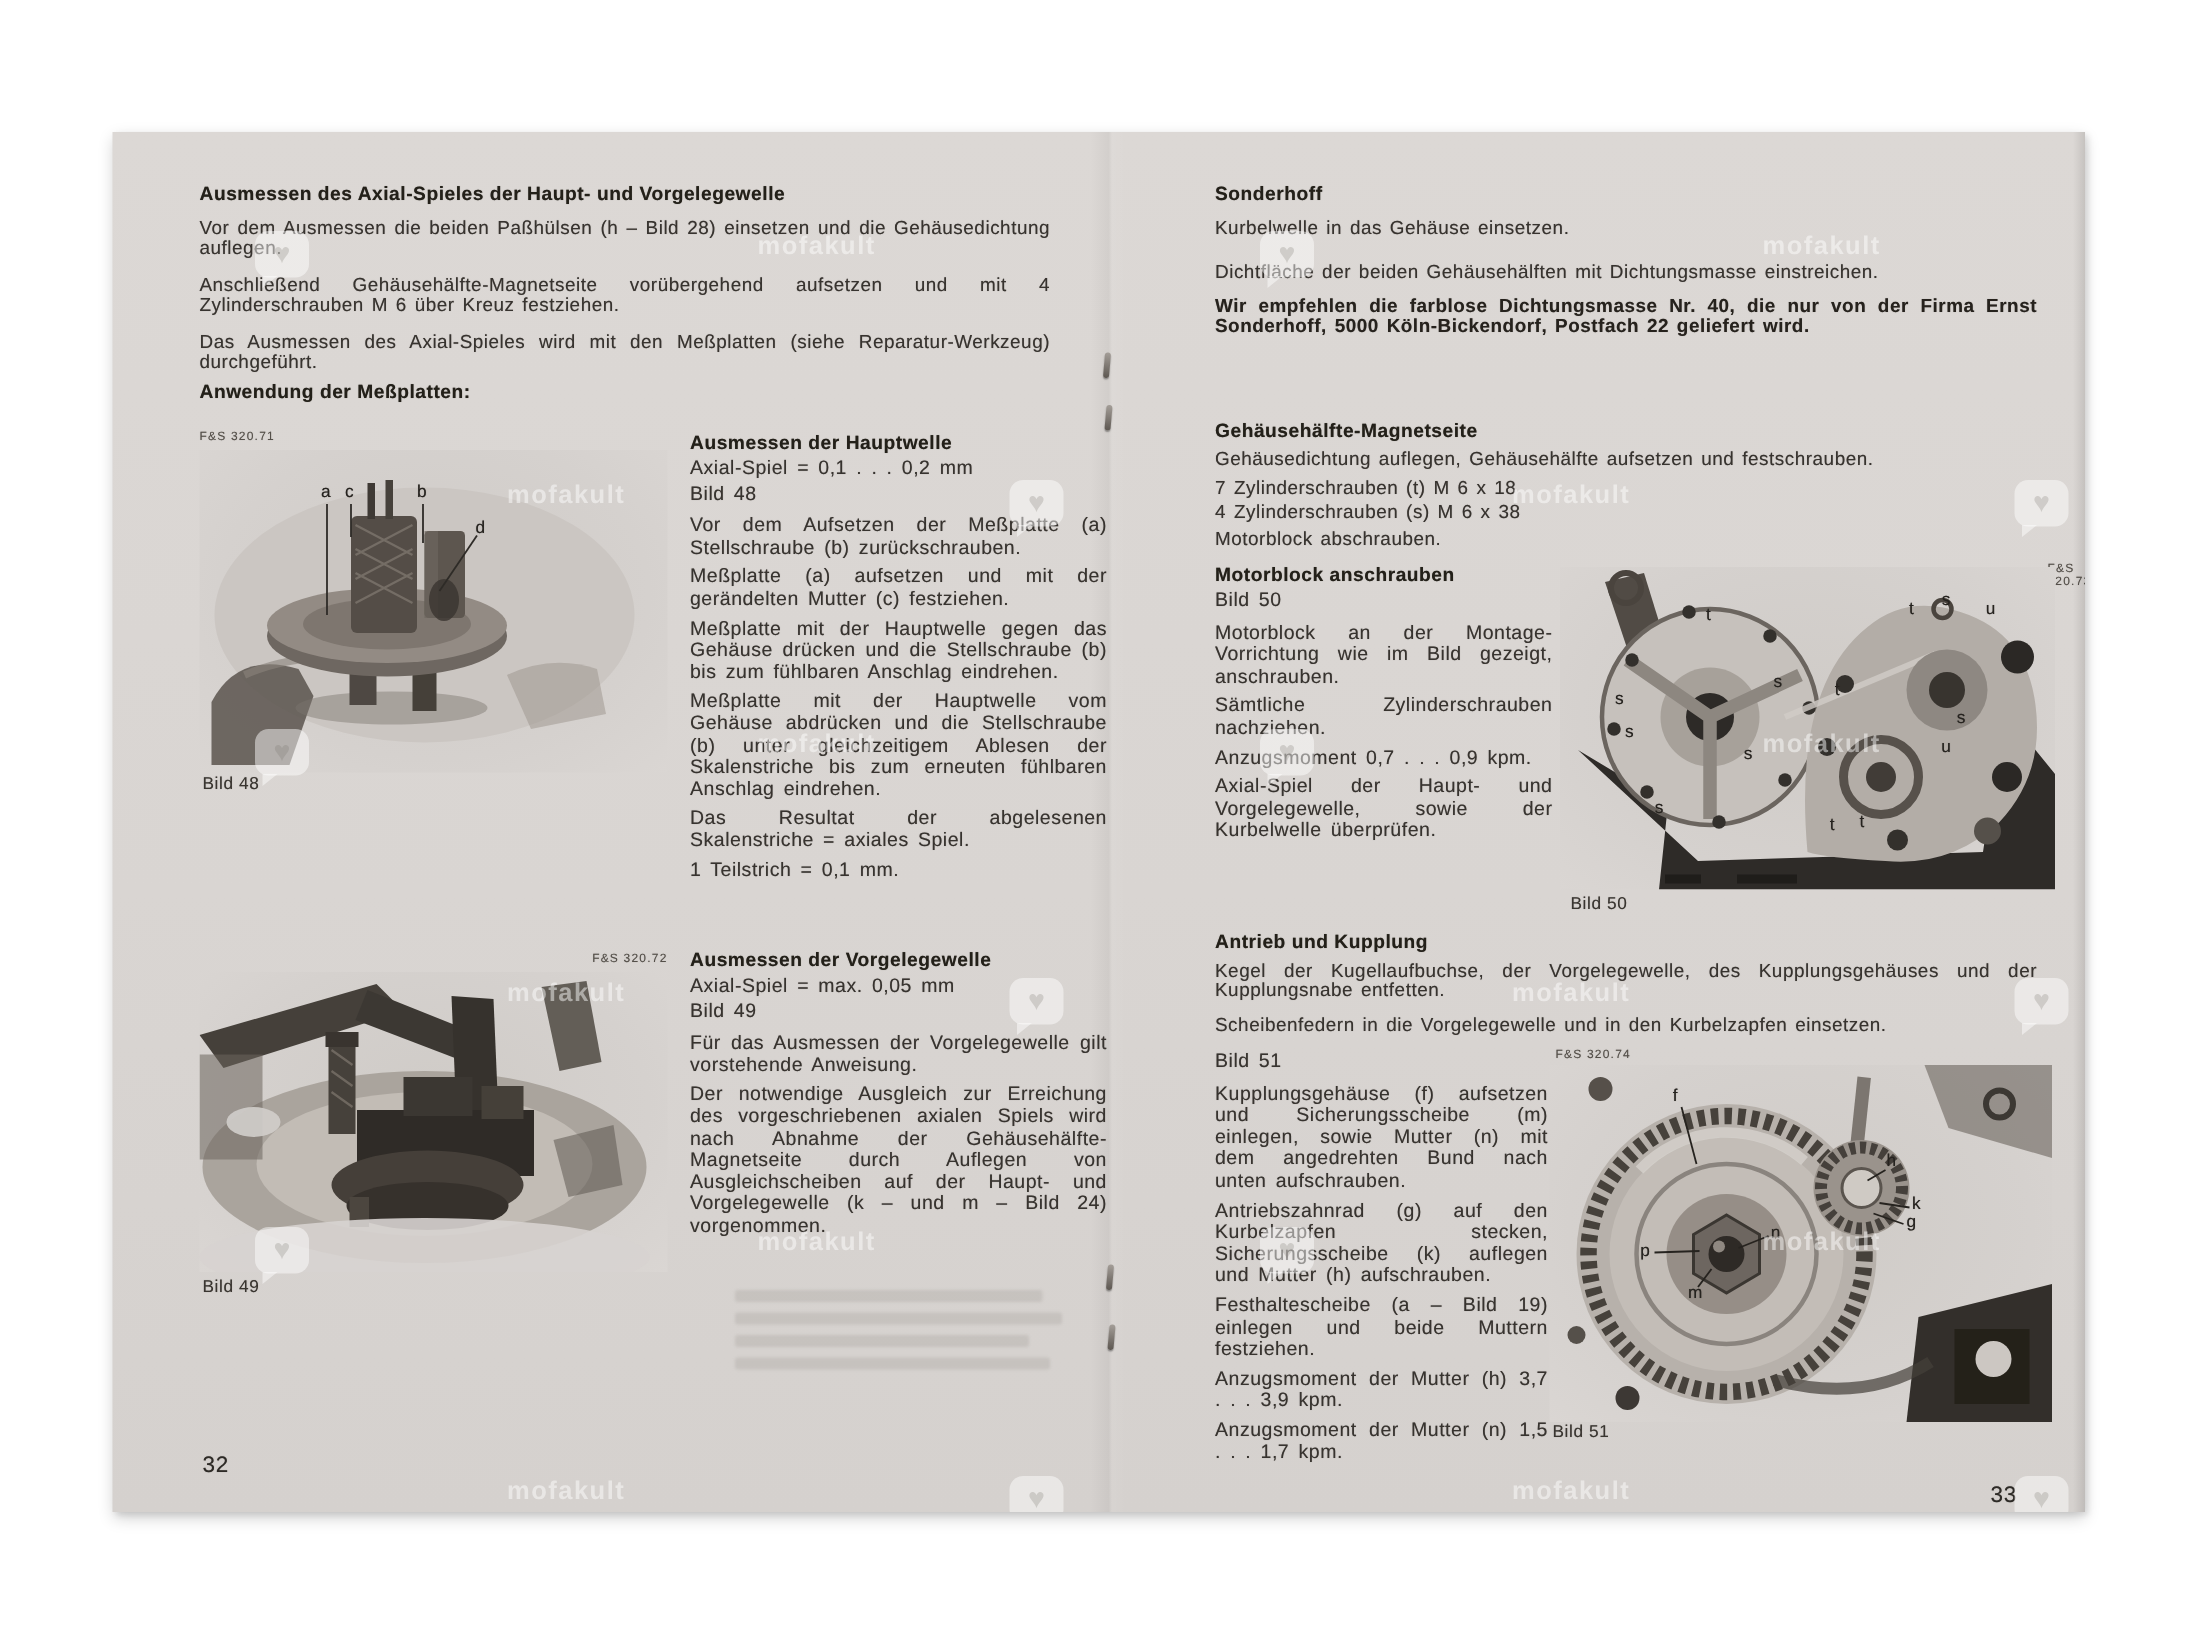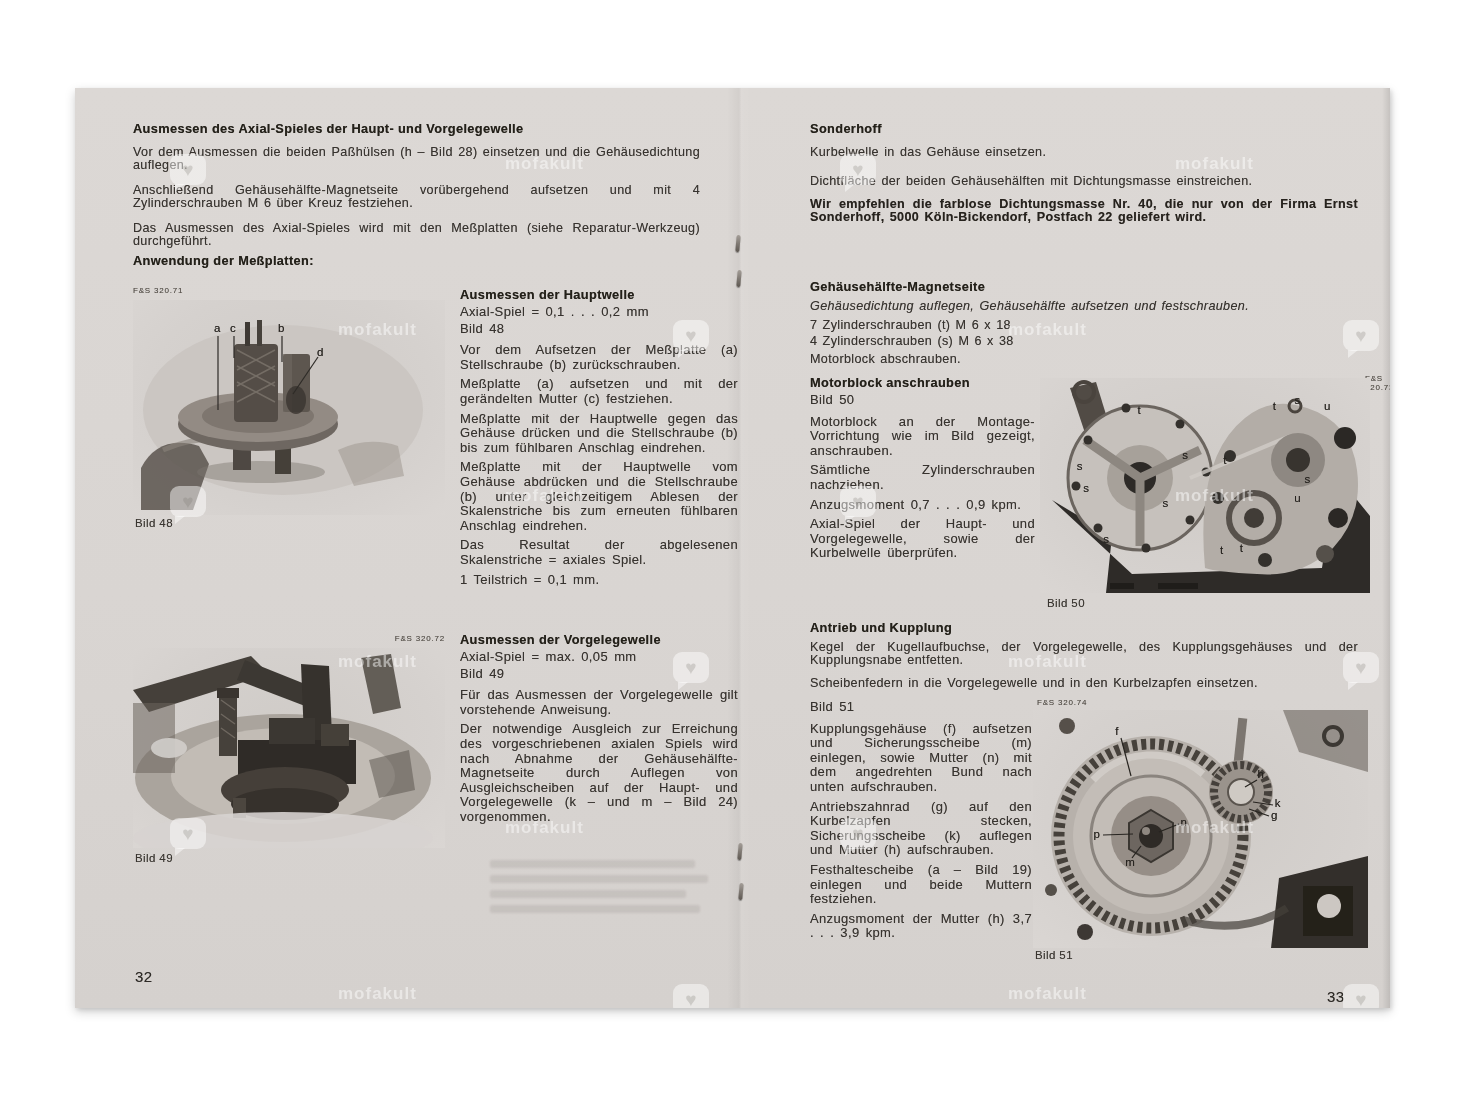--- a/index.html
+++ b/index.html
@@ -194,21 +194,21 @@
     <p class="h">Sonderhoff</p>
   </div>
   <div class="blk" style="left:735px;top:58px;width:548px;">
     <p class="t nj" style="margin-bottom:16px;">Kurbelwelle in das Gehäuse einsetzen.</p>
     <p class="t nj" style="margin-bottom:9px;">Dichtfläche der beiden Gehäusehälften mit Dichtungsmasse einstreichen.</p>
     <p class="t" style="font-weight:bold;color:#26221d;">Wir empfehlen die farblose Dichtungsmasse Nr. 40, die nur von der Firma Ernst Sonderhoff, 5000 Köln-Bickendorf, Postfach 22 geliefert wird.</p>
   </div>
 
   <div class="blk" style="left:735px;top:192px;width:548px;">
     <p class="h">Gehäusehälfte-Magnetseite</p>
-    <p class="t nj" style="margin-bottom:6px;font-style:italic;">Gehäusedichtung auflegen, Gehäusehälfte aufsetzen und festschrauben.</p>
+    <p class="t nj" style="margin-bottom:6px;">Gehäusedichtung auflegen, Gehäusehälfte aufsetzen und festschrauben.</p>
     <p class="t nj" style="margin-bottom:2px;">7 Zylinderschrauben (t) M 6 x 18</p>
     <p class="t nj" style="margin-bottom:5px;">4 Zylinderschrauben (s) M 6 x 38</p>
     <p class="t nj last">Motorblock abschrauben.</p>
   </div>
 
   <div class="blk narrow" style="left:735px;top:288px;width:225px;">
     <p class="h" style="margin-bottom:3px;">Motorblock anschrauben</p>
     <p class="t nj figref">Bild 50</p>
     <p class="t">Motorblock an der Montage-Vorrichtung wie im Bild gezeigt, anschrauben.</p>
     <p class="t">Sämtliche Zylinderschrauben nachziehen.</p>
@@ -272,20 +272,21 @@
     <p class="t" style="margin-bottom:9px;">Kegel der Kugellaufbuchse, der Vorgelegewelle, des Kupplungsgehäuses und der Kupplungsnabe entfetten.</p>
     <p class="t nj last">Scheibenfedern in die Vorgelegewelle und in den Kurbelzapfen einsetzen.</p>
   </div>
 
   <div class="blk narrow" style="left:735px;top:612px;width:222px;">
     <p class="t nj figref">Bild 51</p>
     <p class="t">Kupplungsgehäuse (f) aufsetzen und Sicherungsscheibe (m) einlegen, sowie Mutter (n) mit dem angedrehten Bund nach unten aufschrauben.</p>
     <p class="t">Antriebszahnrad (g) auf den Kurbelzapfen stecken, Sicherungsscheibe (k) auflegen und Mutter (h) aufschrauben.</p>
     <p class="t">Festhaltescheibe (a – Bild 19) einlegen und beide Muttern festziehen.</p>
     <p class="t">Anzugsmoment der Mutter (h) 3,7 . . . 3,9 kpm.</p>
+    <p class="t last">Anzugsmoment der Mutter (n) 1,5 . . . 1,7 kpm.</p>
   </div>
 
   <span class="fs-ref" style="left:962px;top:610px;">F&amp;S 320.74</span>
 
   <div class="photo" style="left:958px;top:622px;width:335px;height:238px;">
     <svg viewBox="0 0 335 238" preserveAspectRatio="none">
       <path d="M250 0 L335 0 L335 62 L266 42 Z" fill="#6a645e" opacity="0.6"></path>
       <circle cx="300" cy="26" r="9" fill="none" stroke="#3c3833" stroke-width="4"></circle>
       <circle cx="34" cy="16" r="8" fill="#56504a"></circle>
       <path d="M246 168 L335 146 L335 238 L238 238 Z" fill="#332f2b"></path>

